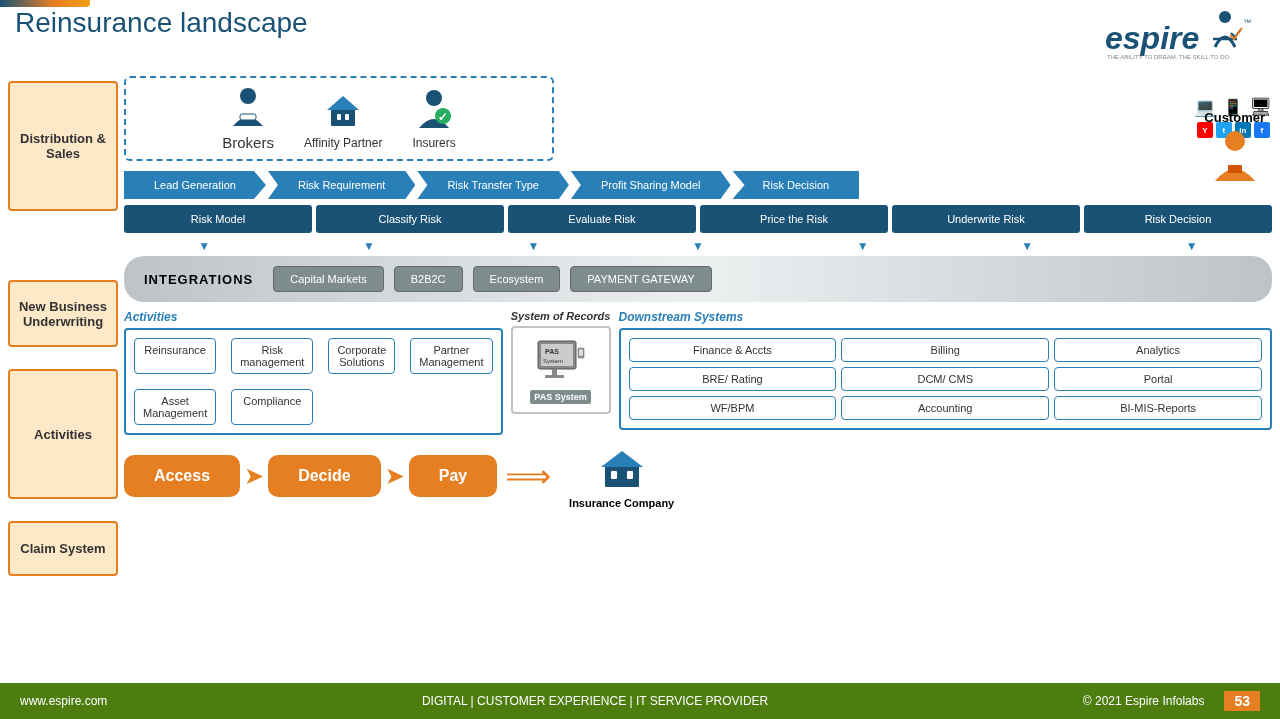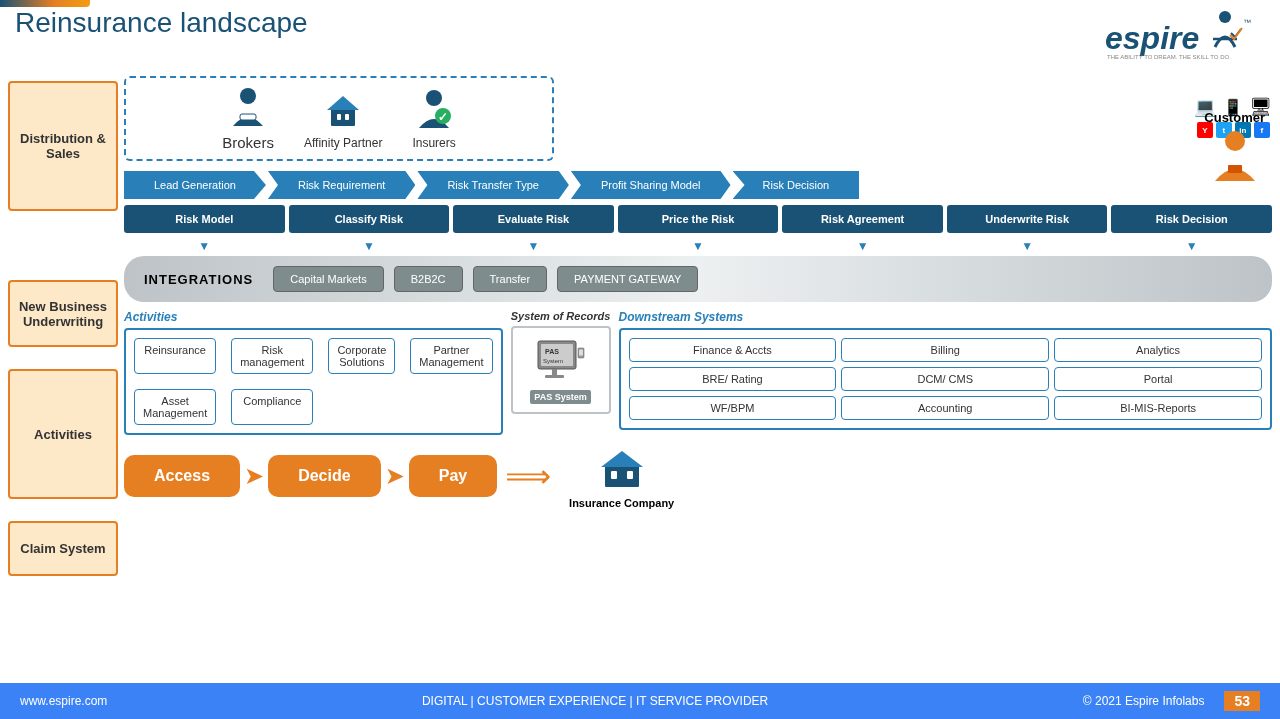--- a/index.html
+++ b/index.html
@@ -22,21 +22,21 @@
     
     .customer-area { position: absolute; right: 15px; top: 110px; text-align: center; }
 
     
     .process-row { display: flex; align-items: center; margin-bottom: 8px; }
     .process-arrow { background: #2980b9; color: #fff; padding: 8px 30px; font-size: 11px; clip-path: polygon(0 0, calc(100% - 10px) 0, 100% 50%, calc(100% - 10px) 100%, 0 100%, 10px 50%); text-align: center; min-width: 120px; margin-right: 2px; }
     .process-arrow:first-child { clip-path: polygon(0 0, calc(100% - 10px) 0, 100% 50%, calc(100% - 10px) 100%, 0 100%); }
 
     
     .uw-steps { display: flex; gap: 4px; margin-bottom: 6px; }
-    .uw-step { background: #1a5276; color: #fff; padding: 8px 10px; font-size: 11px; text-align: center; border-radius: 3px; flex: 1; font-weight: bold; }
+    .uw-step { background: #1a5276; color: #fff; padding: 8px 10px; font-size: 11px; text-align: center; border-radius: 3px; flex: 1; }
 
     
     .integrations-bar { background: linear-gradient(to right, #bdc3c7, #ecf0f1, #bdc3c7); border-radius: 20px; padding: 10px 20px; display: flex; align-items: center; margin-bottom: 8px; }
     .integrations-label { font-weight: bold; font-size: 13px; letter-spacing: 1px; margin-right: 20px; flex-shrink: 0; }
     .integration-tags { display: flex; gap: 10px; }
     .integration-tag { background: #7f8c8d; color: #fff; padding: 6px 16px; border-radius: 4px; font-size: 11px; border: 1px solid #666; }
 
     
     .lower-section { display: flex; gap: 8px; }
 
@@ -57,21 +57,21 @@
     .downstream-section { flex: 1; }
     .downstream-grid { display: grid; grid-template-columns: 1fr 1fr 1fr; gap: 5px; border: 2px solid #2980b9; border-radius: 4px; padding: 8px; }
     .ds-item { border: 1px solid #2980b9; border-radius: 4px; padding: 5px 8px; font-size: 11px; text-align: center; color: #333; background: #fff; }
 
     
     .claims-row { display: flex; align-items: center; gap: 0; margin-top: 8px; }
     .claim-btn { background: #e67e22; color: #fff; font-size: 16px; font-weight: bold; padding: 12px 30px; border-radius: 10px; }
     .insurance-company { text-align: center; margin-left: 10px; }
 
     
-    .footer { position: absolute; bottom: 0; left: 0; right: 0; background: #3b82f6; color: #fff; display: flex; align-items: center; justify-content: space-between; padding: 8px 20px; font-size: 12px; height: 36px; }
+    .footer { position: absolute; bottom: 0; left: 0; right: 0; background: #4d7c0f; color: #fff; display: flex; align-items: center; justify-content: space-between; padding: 8px 20px; font-size: 12px; height: 36px; }
     .footer-right { display: flex; align-items: center; gap: 20px; }
     .footer-page { background: #e67e22; color: #fff; padding: 2px 10px; font-weight: bold; font-size: 14px; }
 
     .header-row { display: flex; align-items: flex-start; justify-content: space-between; padding: 7px 15px 4px 15px; }
 
     .content-wrapper { display: flex; padding: 0 8px 0 8px; }
 
     .right-content { flex: 1; padding-left: 6px; padding-top: 5px; }
 
     .top-accent { position: absolute; top: 0; left: 0; width: 90px; height: 7px; background: linear-gradient(to right, #1a5276, #e67e22 60%, #f39c12); border-radius: 0 0 4px 0; }
@@ -210,41 +210,40 @@
       <div class="process-arrow" style="clip-path:polygon(0 0, 100% 0, 100% 100%, 0 100%, 12px 50%);">
         <span>Risk Decision</span>
       </div>
     </div>
 
     <div class="uw-steps">
       <div class="uw-step"><span>Risk Model</span></div>
       <div class="uw-step"><span>Classify Risk</span></div>
       <div class="uw-step"><span>Evaluate Risk</span></div>
       <div class="uw-step"><span>Price the Risk</span></div>
-      <div class="uw-step"><span>Risk Agreement</span></div>
       <div class="uw-step"><span>Underwrite Risk</span></div>
       <div class="uw-step"><span>Risk Decision</span></div>
     </div>
 
     <div class="uw-down-arrows">
       <div class="uw-down-arrow">▼</div>
       <div class="uw-down-arrow">▼</div>
       <div class="uw-down-arrow">▼</div>
       <div class="uw-down-arrow">▼</div>
       <div class="uw-down-arrow">▼</div>
       <div class="uw-down-arrow">▼</div>
       <div class="uw-down-arrow">▼</div>
     </div>
 
     <div class="integrations-bar">
       <span class="integrations-label">INTEGRATIONS</span>
       <div class="integration-tags">
         <div class="integration-tag"><span>Capital Markets</span></div>
         <div class="integration-tag"><span>B2B2C</span></div>
-        <div class="integration-tag"><span>Transfer</span></div>
+        <div class="integration-tag"><span>Ecosystem</span></div>
         <div class="integration-tag"><span>PAYMENT GATEWAY</span></div>
       </div>
     </div>
 
     <div class="lower-section">
 
       <div class="activities-section">
         <div class="section-title-italic">Activities</div>
         <div class="activities-box">
           <div class="act-grid">

